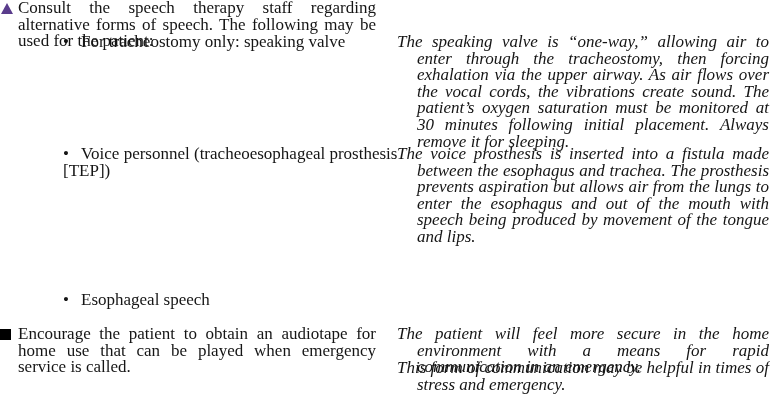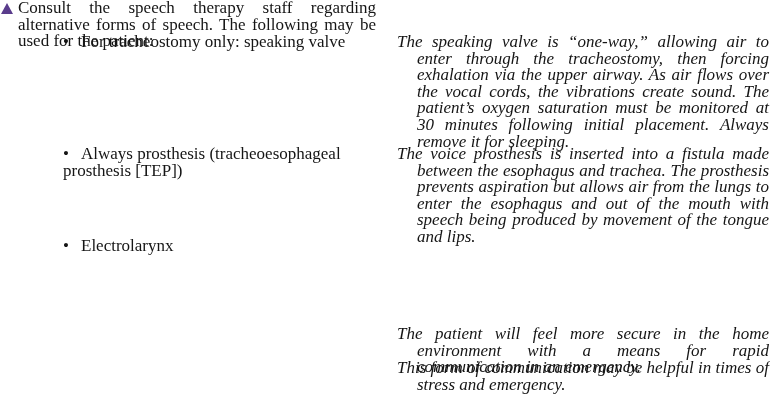--- a/index.html
+++ b/index.html
@@ -46,28 +46,32 @@
   <div class="l-item" style="top:0px">
     <span class="marker-tri"></span>
     <div class="txt">Consult the speech therapy staff regarding alternative forms of speech. The following may be used for the patient:</div>
   </div>
 
   <div class="l-sub" style="top:34px">
     <span class="dot">•</span><span>For tracheostomy only: speaking valve</span>
   </div>
 
   <div class="l-sub" style="top:146px">
-    <span class="dot">•</span><span>Always prosthesis (tracheoesophageal prosthesis [TEP])</span>
-  </div>
-
-  <div class="l-sub" style="top:238px">
-    <span class="dot">•</span><span>Electrolarynx</span>
+    <span class="dot">•</span><span>Voice personnel (tracheoesophageal prosthesis [TEP])</span>
   </div>
 
 
+  <div class="l-sub" style="top:292px">
+    <span class="dot">•</span><span>Esophageal speech</span>
+  </div>
+
+  <div class="l-item" style="top:326px">
+    <span class="marker-sq"></span>
+    <div class="txt">Encourage the patient to obtain an audiotape for home use that can be played when emergency service is called.</div>
+  </div>
 
 
   <div class="r-para" style="top:34px">The speaking valve is “one-way,” allowing air to enter through the tracheostomy, then forcing exhalation via the upper airway. As air flows over the vocal cords, the vibrations create sound. The patient’s oxygen saturation must be monitored at 30 minutes following initial placement. Always remove it for sleeping.</div>
   <div class="r-para" style="top:146px">The voice prosthesis is inserted into a fistula made between the esophagus and trachea. The prosthesis prevents aspiration but allows air from the lungs to enter the esophagus and out of the mouth with speech being produced by movement of the tongue and lips.</div>
   <div class="r-para" style="top:360px">This form of communication may be helpful in times of stress and emergency.</div>
   <div class="r-para" style="top:326px">The patient will feel more secure in the home environment with a means for rapid communication in an emergency.</div>
 
 </div>
 
 </body></html>

